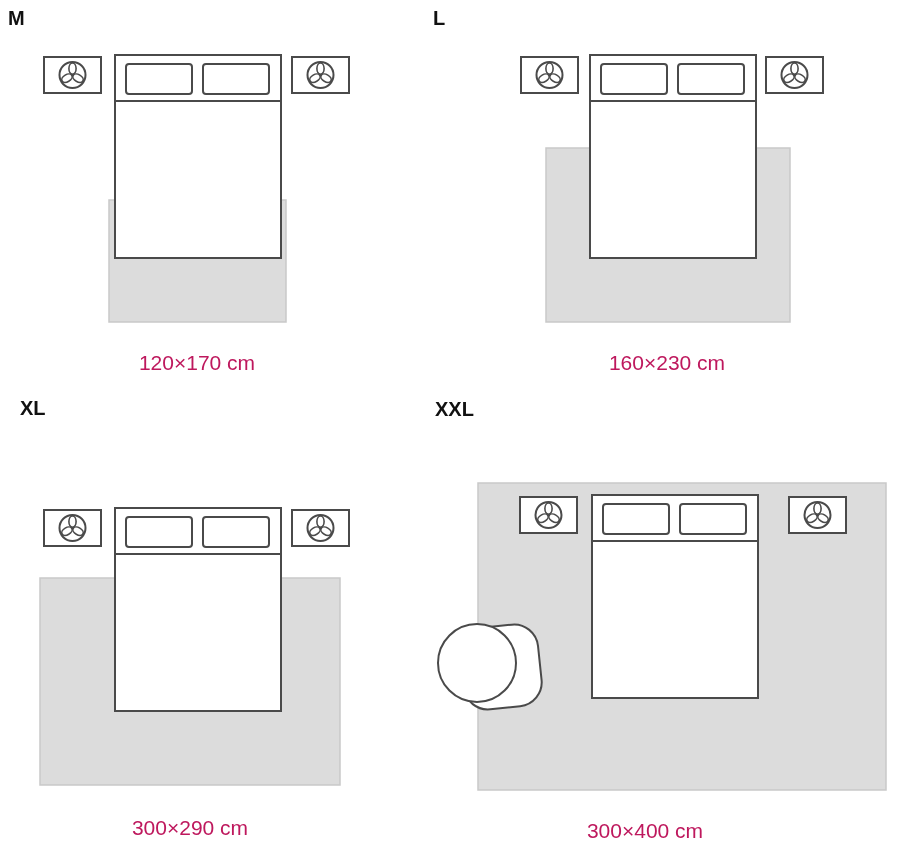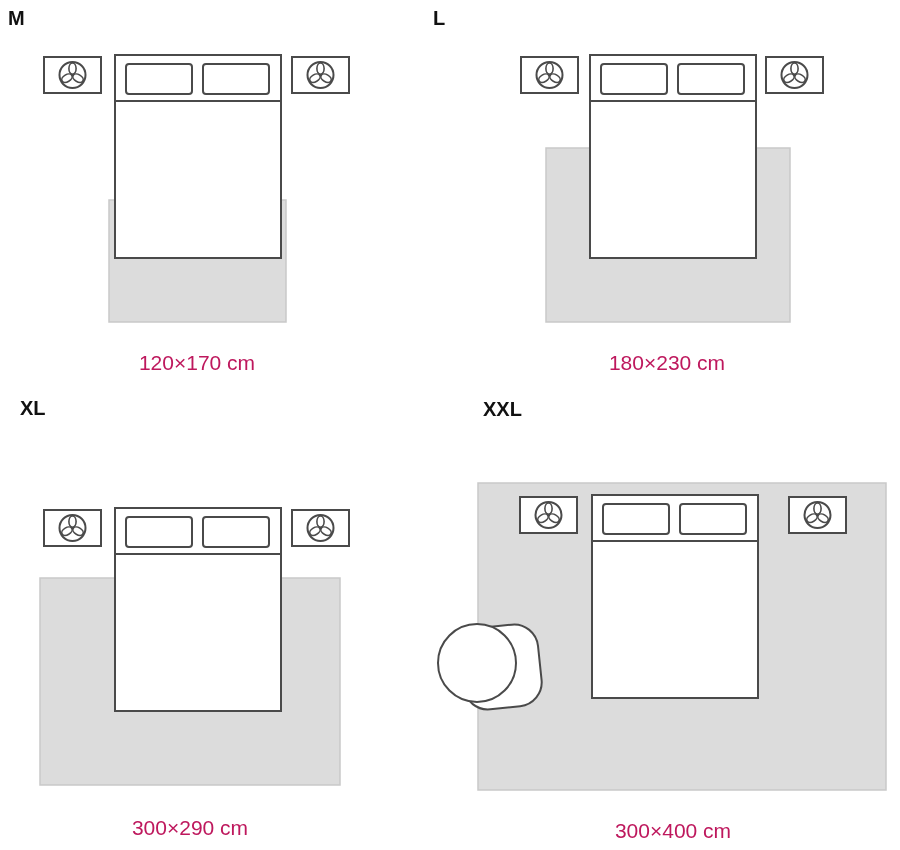--- a/index.html
+++ b/index.html
@@ -87,20 +87,20 @@
       <g>
         <rect x="462" y="626" width="78" height="82" rx="24" fill="#ffffff" class="ln" transform="rotate(-6 501 667)"></rect>
         <circle cx="477" cy="663" r="39" fill="#ffffff" class="ln"></circle>
       </g>
     </g>
   </svg>
 
   <div class="size-letter" style="left:8px; top:6px;">M</div>
   <div class="size-letter" style="left:433px; top:6px;">L</div>
   <div class="size-letter" style="left:20px; top:396px;">XL</div>
-  <div class="size-letter" style="left:435px; top:397px;margin-left:48px;">XXL</div>
+  <div class="size-letter" style="left:435px; top:397px;">XXL</div>
 
   <div class="dim-label" style="left:197px; top:351px;">120×170 cm</div>
-  <div class="dim-label" style="left:667px; top:351px;">180×230 cm</div>
+  <div class="dim-label" style="left:667px; top:351px;">160×230 cm</div>
   <div class="dim-label" style="left:190px; top:816px;">300×290 cm</div>
-  <div class="dim-label" style="left:673px; top:819px;">300×400 cm</div>
+  <div class="dim-label" style="left:645px; top:819px;">300×400 cm</div>
 
 </div>
 
 </body></html>

